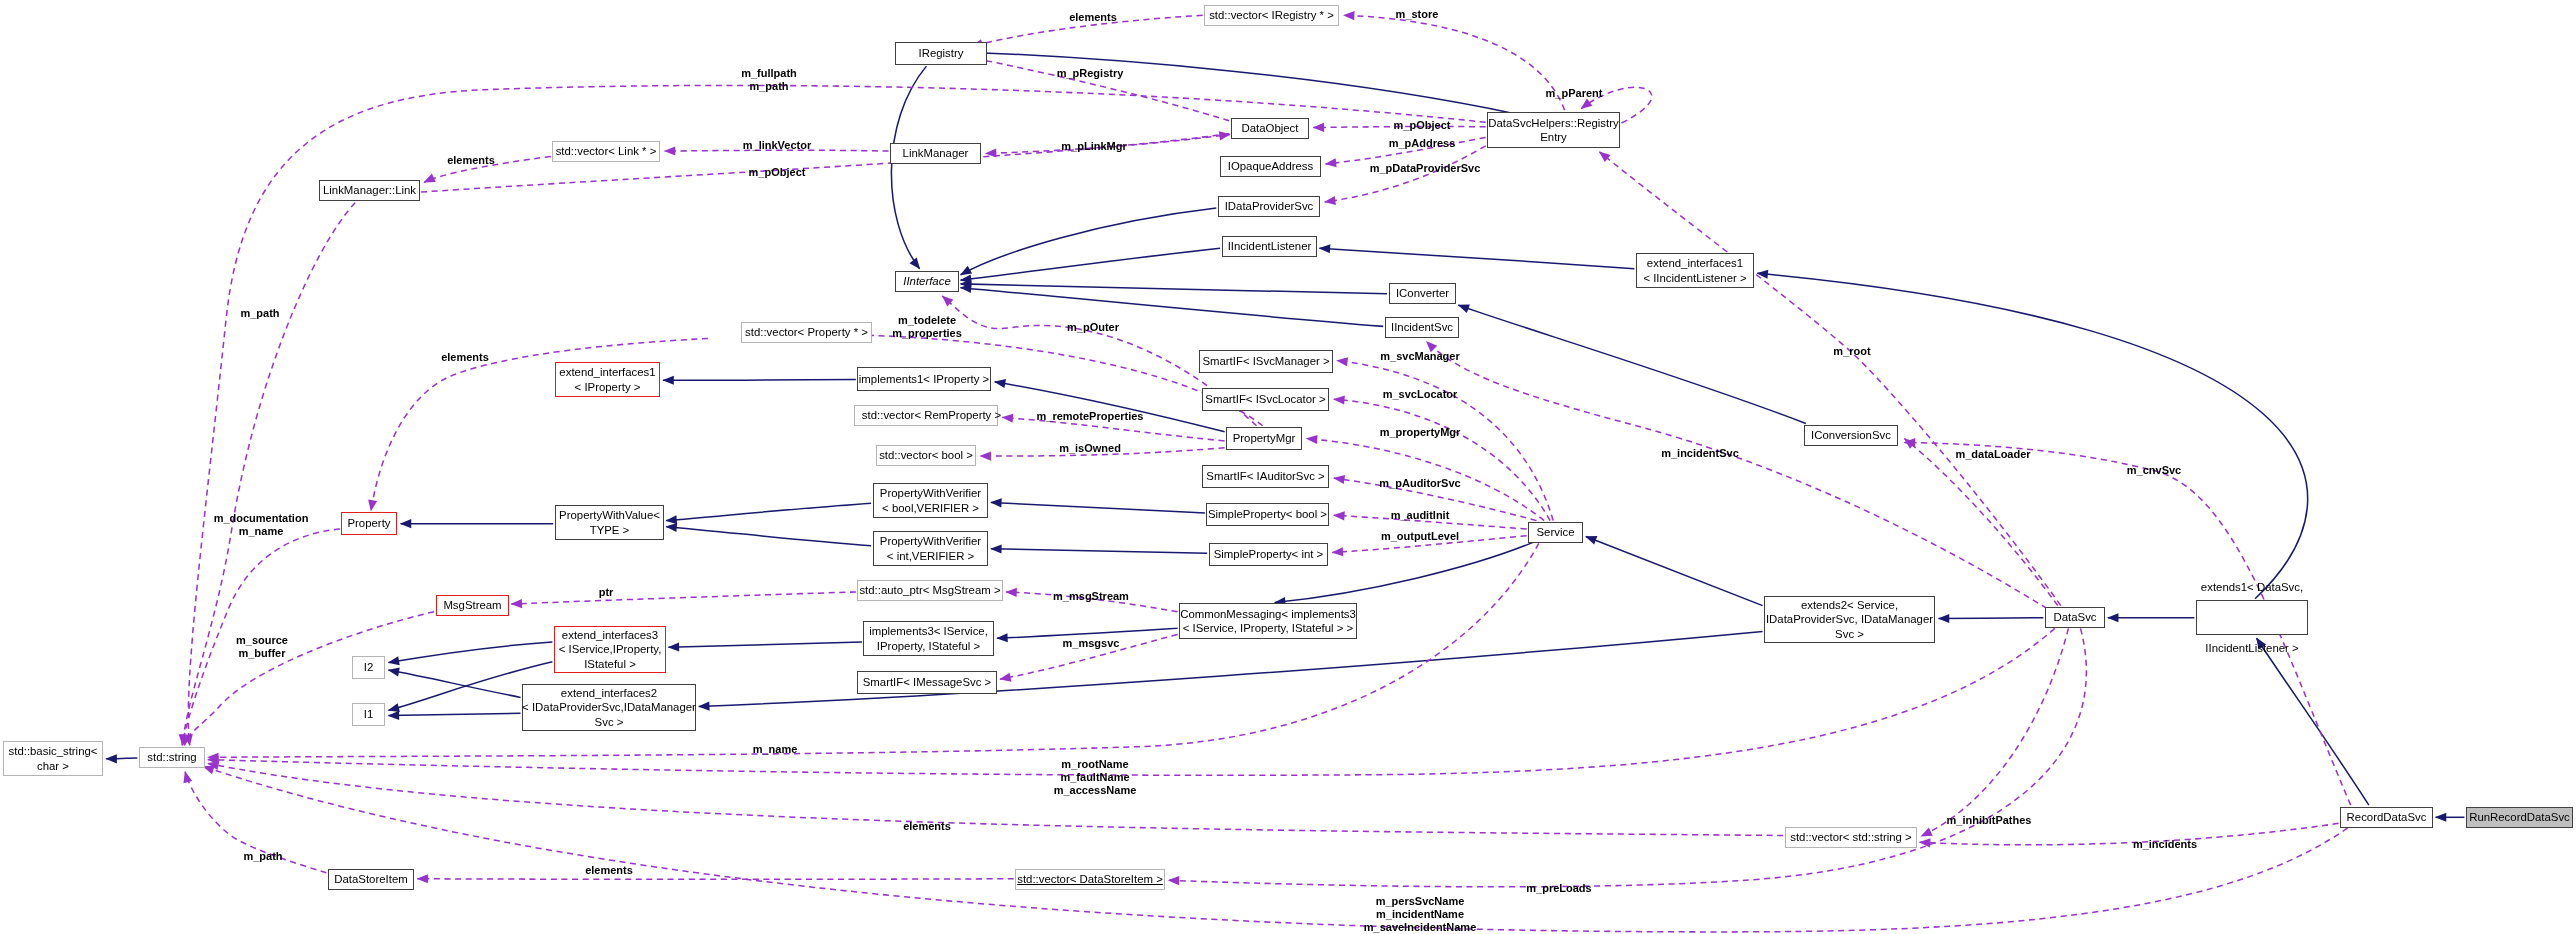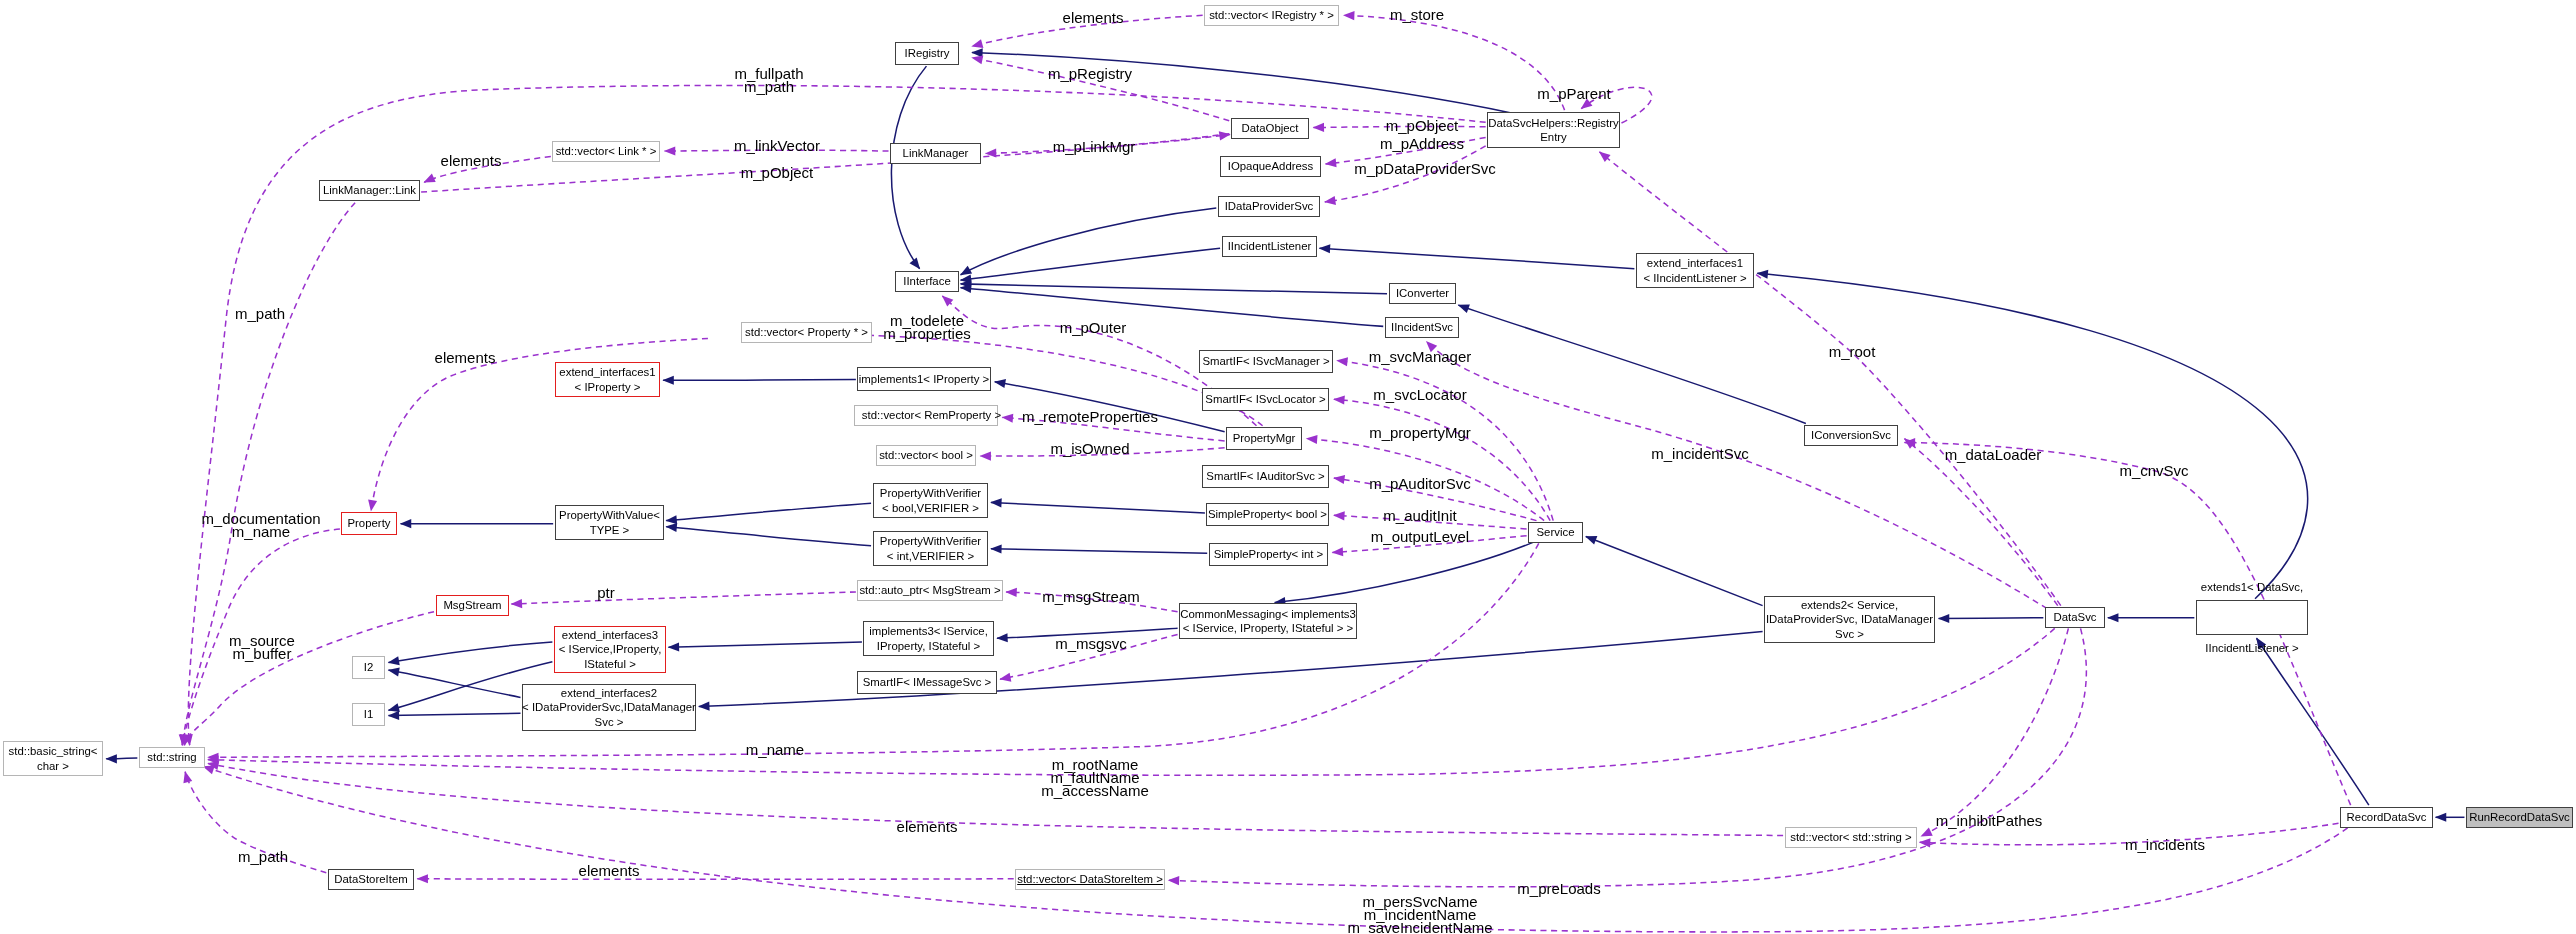--- a/index.html
+++ b/index.html
@@ -8,22 +8,22 @@
   #edges{position:absolute;left:0;top:0;width:2576px;height:935px;}
   .edge{fill:none;stroke-width:2px;}
   .edge.inherit{stroke:#191970;}
   .edge.usage{stroke:#9a32cd;stroke-dasharray:8 6;}
   .node{position:absolute;background:#ffffff;border:1.5px solid #404040;box-sizing:border-box;
         display:flex;flex-direction:column;align-items:center;justify-content:center;
         font-size:11.4px;line-height:14.4px;color:#000;text-align:center;white-space:nowrap;z-index:2;}
   .node.gray{border:1.1px solid #b5b5b5;}
   .node.red{border:1.5px solid #e31e1e;}
   .node.focus{background:#bfbfbf;}
-  .edge-label{position:absolute;transform:translate(-50%,-50%);font-size:15px;line-height:13px;
-              color:#000;text-align:center;white-space:nowrap;z-index:1;}
+  .edge-label{position:absolute;transform:translate(-50%,-50%);font-size:11px;line-height:13px;
+              color:#000;text-align:center;white-space:nowrap;z-index:1;font-weight:bold;}
 </style>
 </head>
 <body>
 
 <div id="canvas">
   <svg id="edges" xmlns="http://www.w3.org/2000/svg" viewBox="0 0 3395 1232" width="2576" height="935">
     <defs>
       <marker id="arrow-inherit" markerUnits="userSpaceOnUse" markerWidth="18" markerHeight="14" refX="15" refY="7" orient="auto">
         <path d="M1,1 L16,7 L1,13 Z" fill="#191970"></path>
       </marker>
@@ -231,21 +231,21 @@
       <div>elements</div>
     </div>
     <div class="edge-label" style="left: 263px; top: 856px;">
       <div>m_path</div>
     </div>
     <div class="edge-label" style="left: 1420px; top: 914px;">
       <div>m_persSvcName</div>
       <div>m_incidentName</div>
       <div>m_saveIncidentName</div>
     </div>
-    <div class="node" style="left: 895px; top: 42px; width: 64px; height: 23px;">
+    <div class="node" style="left: 895px; top: 42px; width: 92px; height: 23px;">
       <div>IRegistry</div>
     </div>
     <div class="node gray" style="left: 1204px; top: 4.6px; width: 135px; height: 21px;">
       <div>std::vector&lt; IRegistry * &gt;</div>
     </div>
     <div class="node" style="left: 1487px; top: 112px; width: 133px; height: 36px;">
       <div>DataSvcHelpers::Registry</div>
       <div>Entry</div>
     </div>
     <div class="node" style="left: 1231px; top: 118px; width: 78px; height: 21px;">
@@ -262,21 +262,21 @@
     </div>
     <div class="node" style="left: 319px; top: 180px; width: 101px; height: 21px;">
       <div>LinkManager::Link</div>
     </div>
     <div class="node" style="left: 1218px; top: 196px; width: 102px; height: 21px;">
       <div>IDataProviderSvc</div>
     </div>
     <div class="node" style="left: 1222px; top: 236px; width: 95px; height: 21px;">
       <div>IIncidentListener</div>
     </div>
-    <div class="node" style="left: 895px; top: 271px; width: 64px; height: 21px;">
+    <div class="node" style="left: 895px; top: 271px; width: 64px; height: 21px; font-style: italic;">
       <div>IInterface</div>
     </div>
     <div class="node" style="left: 1636px; top: 253px; width: 118px; height: 35px;">
       <div>extend_interfaces1</div>
       <div>&lt; IIncidentListener &gt;</div>
     </div>
     <div class="node" style="left: 1389px; top: 283px; width: 67px; height: 21px;">
       <div>IConverter</div>
     </div>
     <div class="node" style="left: 1385px; top: 317px; width: 74px; height: 21px;">

